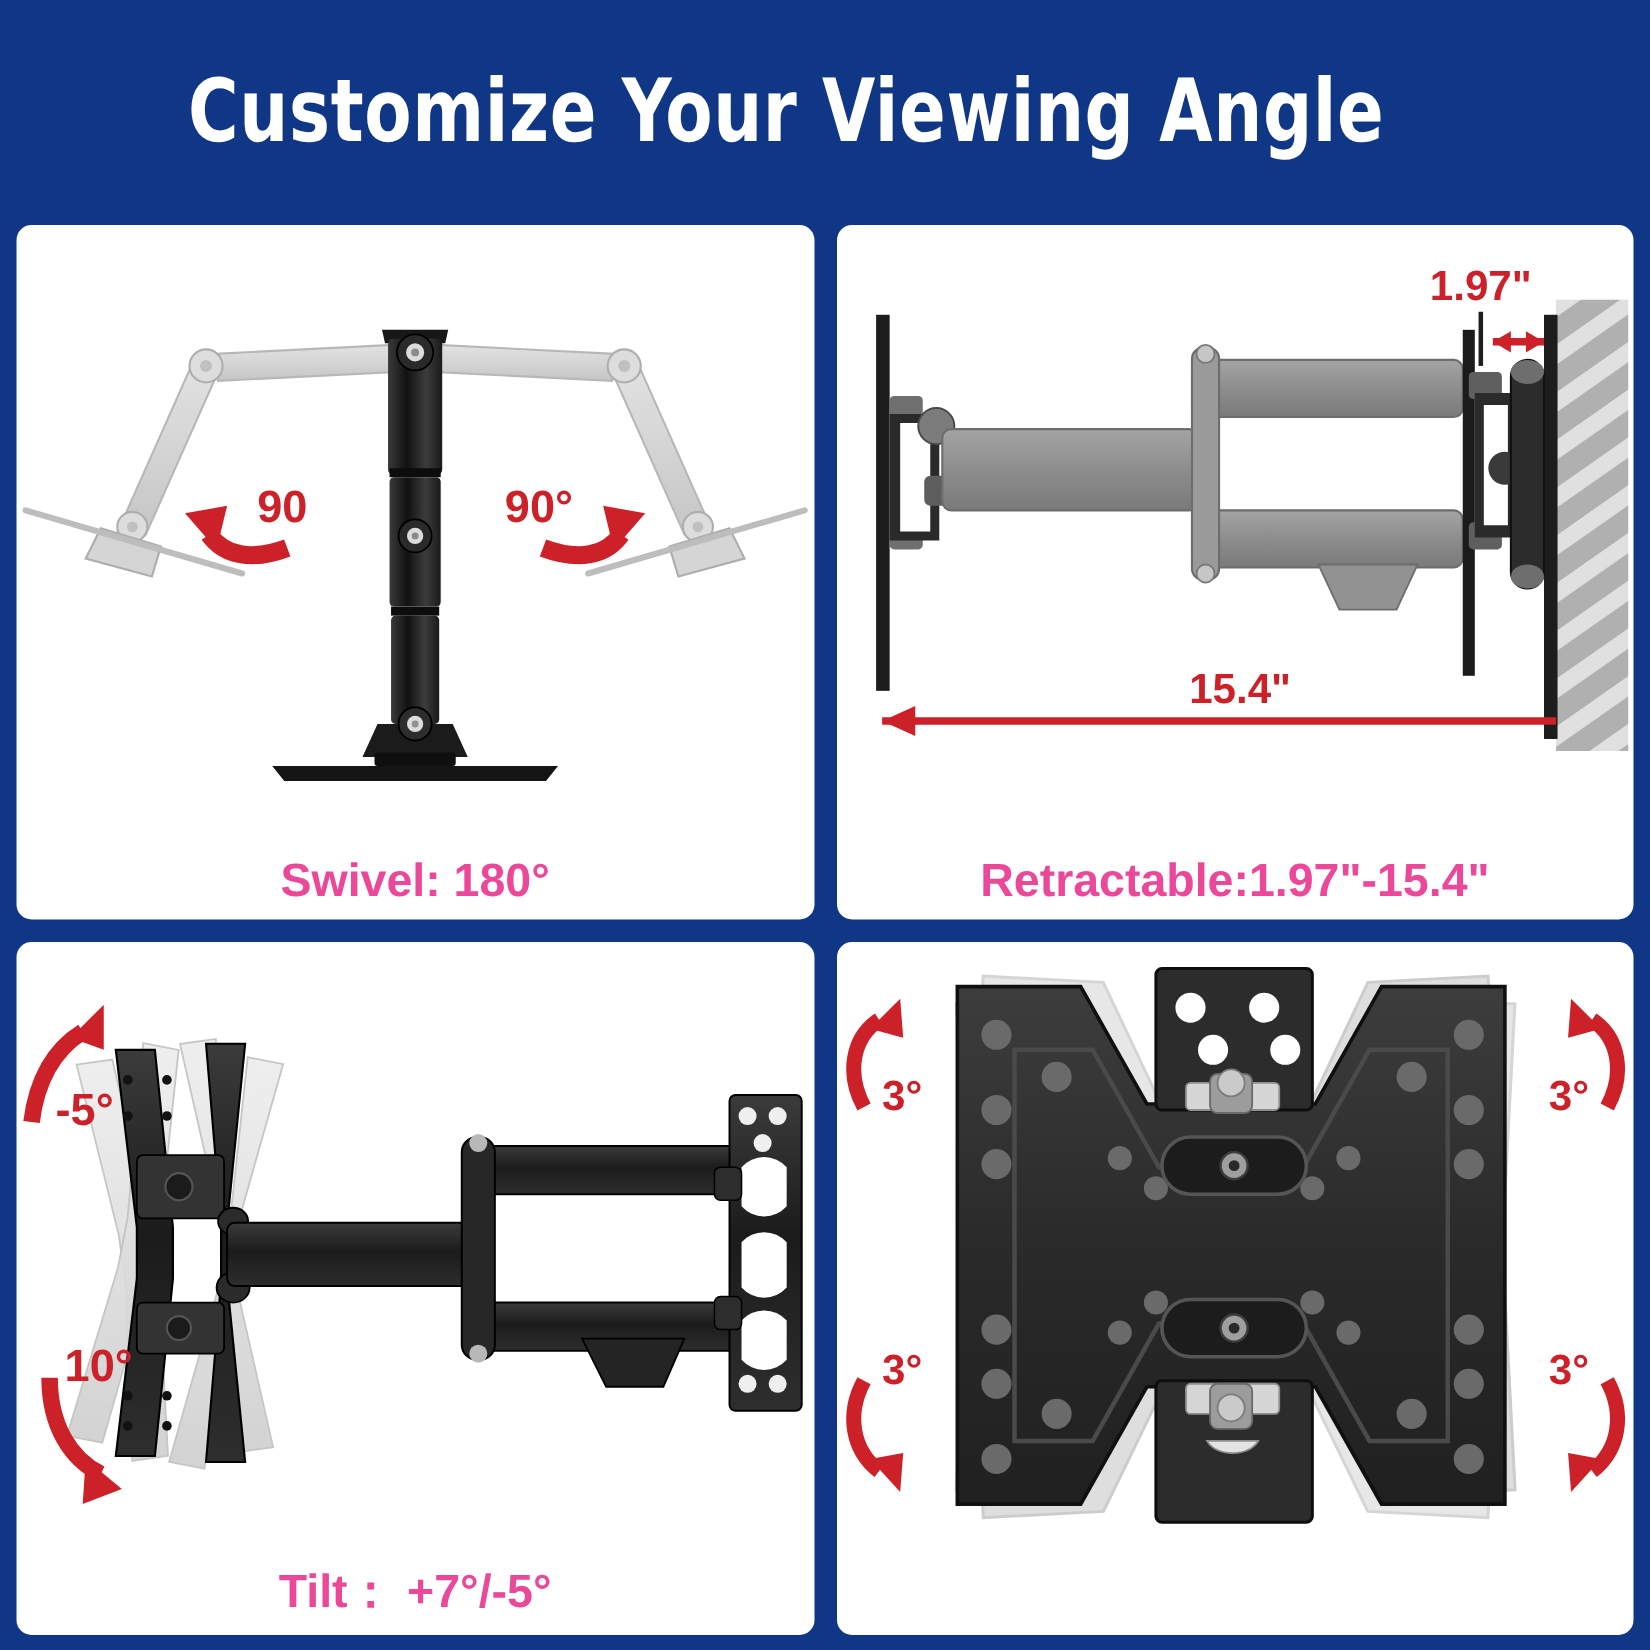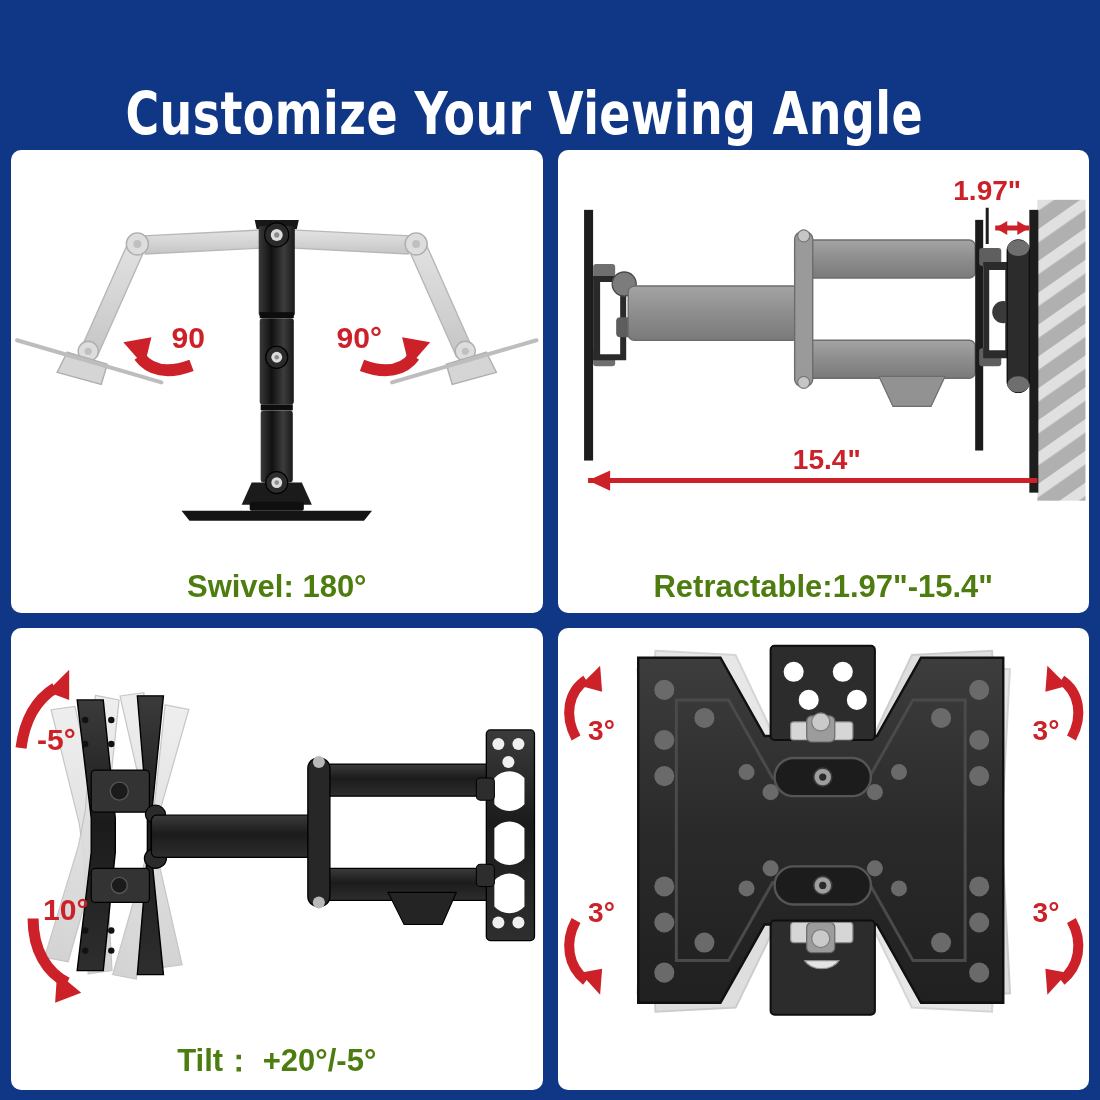--- a/index.html
+++ b/index.html
@@ -19,21 +19,21 @@
     height: 1100px;
     box-sizing: border-box;
   }
   
   .title-bar {
     position: absolute;
     left: 0; top: 0;
     width: 1048px;
     height: 148px;
     display: flex;
-    align-items: flex-end;
+    align-items: center;
     justify-content: center;
   }
   .title-text {
     color: #ffffff;
     font-family: "DejaVu Sans Condensed", "Liberation Sans Narrow", "Liberation Sans", sans-serif;
     font-size: 58px;
     font-weight: bold;
     letter-spacing: 0.5px;
     transform: scaleX(0.88);
     transform-origin: center;
@@ -62,21 +62,21 @@
     left: 0; top: 0;
     width: 100%;
     height: calc(100% - 58px);
   }
   .panel-caption {
     position: absolute;
     left: 0;
     bottom: 8px;
     width: 100%;
     text-align: center;
-    color: #4d7c0f;
+    color: #ec4899;
     font-family: "Liberation Sans", sans-serif;
     font-size: 31px;
     font-weight: bold;
     letter-spacing: 0px;
     white-space: nowrap;
   }
   svg { display: block; width: 100%; height: 100%; }
   .red-label {
     font-family: "Liberation Sans", sans-serif;
     font-weight: bold;
@@ -300,21 +300,21 @@
             <path d="M36 62 L58 40 L58 70 Z" fill="#cc2128"></path>
             <text class="red-label" x="26" y="120" font-size="30" text-anchor="start">-5°</text>
           </g>
           <g>
             <path d="M22 288 C22 320 36 342 56 352" stroke="#cc2128" stroke-width="11" fill="none"></path>
             <path d="M46 342 L70 362 L44 372 Z" fill="#cc2128"></path>
             <text class="red-label" x="32" y="290" font-size="30" text-anchor="start">10°</text>
           </g>
         </svg>
       </div>
-      <div class="panel-caption">Tilt：  +20°/-5°</div>
+      <div class="panel-caption">Tilt：  +7°/-5°</div>
     </div>
 
     <div class="panel">
       <div class="panel-art">
         <svg viewBox="0 0 530 400" preserveAspectRatio="xMidYMid meet">
           <defs>
             <linearGradient id="plateg" x1="0" y1="0" x2="0" y2="1">
               <stop offset="0%" stop-color="#3d3d3d"></stop>
               <stop offset="50%" stop-color="#2a2a2a"></stop>
               <stop offset="100%" stop-color="#202020"></stop>

